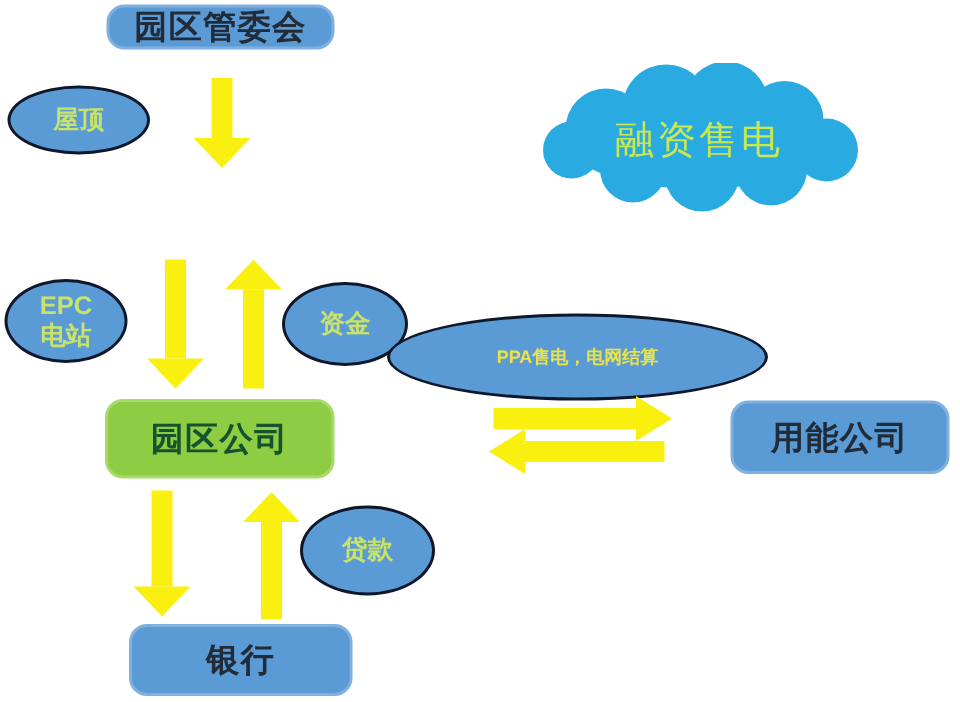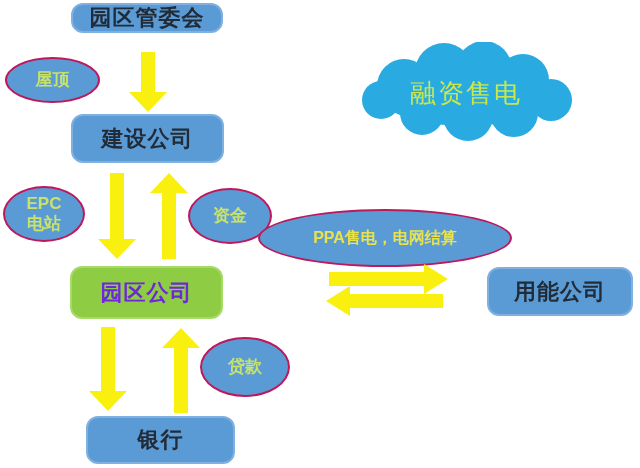--- a/index.html
+++ b/index.html
@@ -6,28 +6,28 @@
   #stage{
     position:relative;width:640px;height:468px;background:#ffffff;overflow:hidden;
     font-family:"Liberation Sans","DejaVu Sans",sans-serif;
   }
   .node{
     position:absolute;display:flex;align-items:center;justify-content:center;
     background:#5B9BD5;border:2px solid #7FB0DF;border-radius:12px;
     color:#222C38;font-weight:bold;font-size:22px;letter-spacing:1px;
     box-sizing:border-box;text-align:center;
   }
-  .node.green{background:#8ECC43;border-color:#A6DA69;color:#6d28d9;}
+  .node.green{background:#8ECC43;border-color:#A6DA69;color:#14532d;}
   .ell{
     position:absolute;display:flex;flex-direction:column;align-items:center;justify-content:center;
-    background:#5B9BD5;border:2px solid #be185d;border-radius:50%;
+    background:#5B9BD5;border:2px solid #0f172a;border-radius:50%;
     color:#C8E26A;font-weight:bold;font-size:17px;line-height:1.2;
     box-sizing:border-box;text-align:center;
   }
-  .ell.big{color:#E9E34B;font-size:16px;border-radius:50%/ 50%;}
+  .ell.big{color:#E9E34B;font-size:12px;border-radius:50%/ 50%;}
   .varrow{position:absolute;}
   .varrow .shaft{position:absolute;left:50%;transform:translateX(-50%);width:14px;background:#FAF00F;}
   .varrow .head{position:absolute;left:50%;transform:translateX(-50%);width:0;height:0;
     border-left:19px solid transparent;border-right:19px solid transparent;}
   .varrow.down .shaft{top:0;bottom:20px;}
   .varrow.down .head{bottom:0;border-top:20px solid #FAF00F;}
   .varrow.up .shaft{top:20px;bottom:0;}
   .varrow.up .head{top:0;border-bottom:20px solid #FAF00F;}
   .harrow{position:absolute;height:30px;}
   .harrow .shaft{position:absolute;top:50%;transform:translateY(-50%);height:14px;background:#FAF00F;}
@@ -52,21 +52,20 @@
 
   <div class="node" style="left:71px;top:3px;width:152px;height:30px;">园区管委会</div>
 
   <div class="ell" style="left:5px;top:57px;width:95px;height:46px;">屋顶</div>
 
   <div class="varrow down" style="left:129px;top:52px;width:38px;height:60px;">
     <div class="shaft"></div>
     <div class="head"></div>
   </div>
 
-  <div class="node" style="left:71px;top:114px;width:153px;height:49px;">建设公司</div>
 
   <div class="ell" style="left:3px;top:186px;width:82px;height:56px;">
     <span>EPC</span>
     <span>电站</span>
   </div>
 
   <div class="varrow down" style="left:98px;top:173px;width:38px;height:86px;">
     <div class="shaft"></div>
     <div class="head"></div>
   </div>

